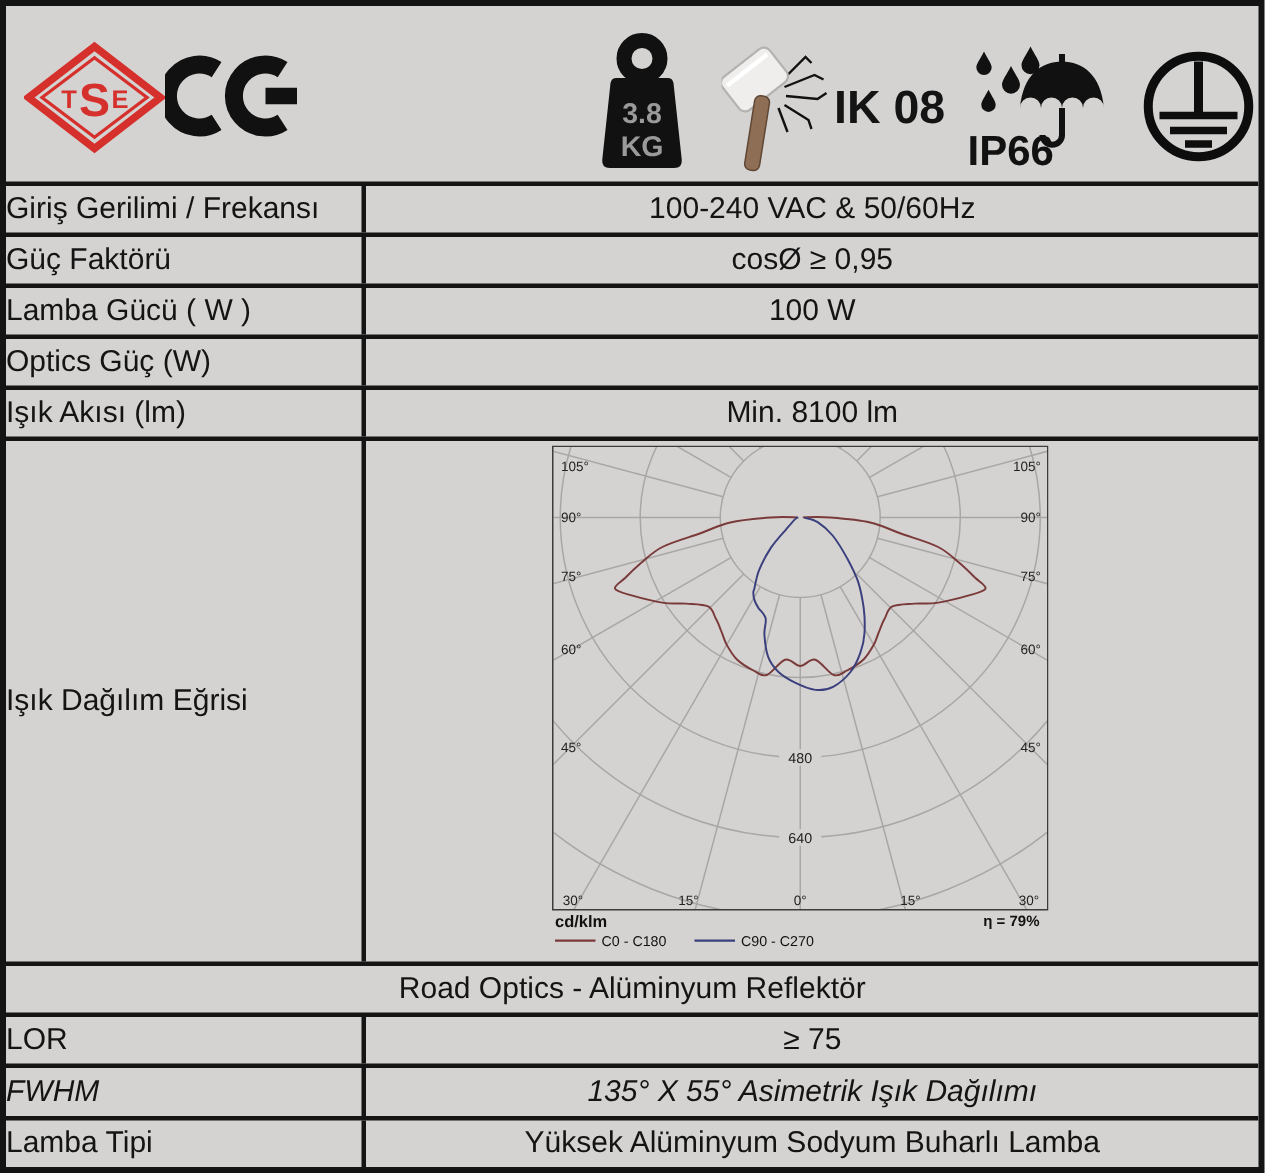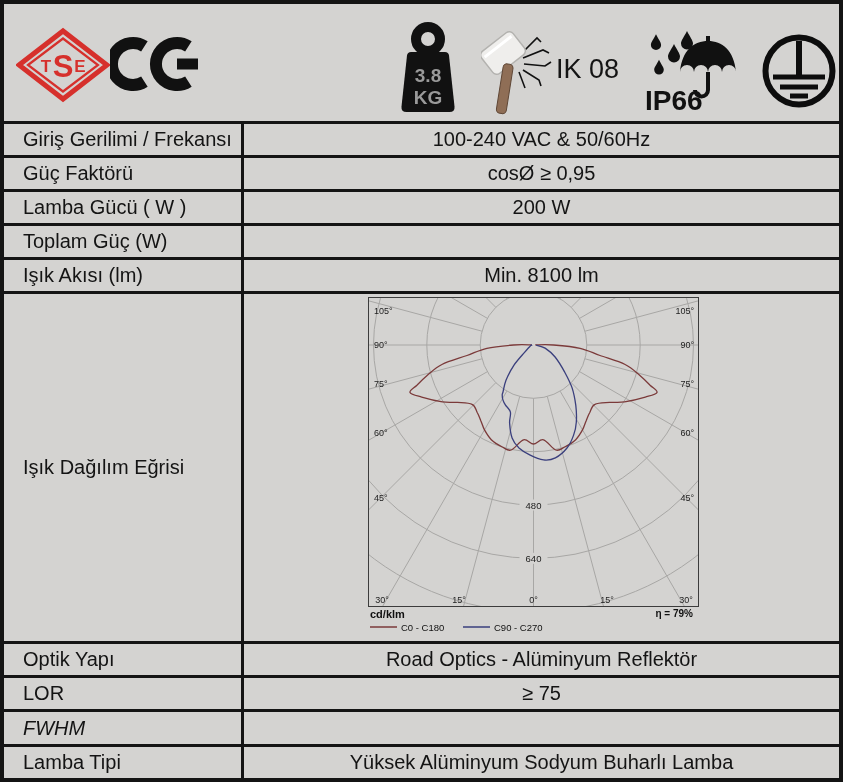--- a/index.html
+++ b/index.html
@@ -13,30 +13,30 @@
   .sheet{
     width:843px;height:782px;box-sizing:border-box;
     background:var(--bg);
     border:4px solid var(--line);
     margin:0 auto;overflow:hidden;
   }
   .hdr{
     position:relative;height:117px;box-sizing:border-box;
   }
   .hdr .abs{position:absolute;}
-  .ik-label{font-size:27px;font-weight:normal;color:var(--ink);letter-spacing:0px;}
+  .ik-label{font-size:31px;font-weight:bold;color:var(--ink);letter-spacing:0px;}
   .row{display:flex;border-top:3px solid var(--line);box-sizing:border-box;}
   .h31{height:34px;} 
   .h32{height:35px;font-style:italic;}
   .hbig{height:350px;}
   .cell-l{
     width:240px;flex:0 0 240px;box-sizing:border-box;
     border-right:3px solid var(--line);
     display:flex;align-items:center;
-    padding-left:19px;font-size:20px;color:var(--ink);
+    padding-left:0;font-size:20px;color:var(--ink);
   }
   .cell-v{
     flex:1;display:flex;align-items:center;justify-content:center;
     font-size:20px;color:var(--ink);box-sizing:border-box;
   }
   .cell-v.diag{align-items:flex-start;justify-content:flex-start;}
   .diagram-wrap{margin:3px 16px 0 124px;}
   svg text{font-family:"Liberation Sans", sans-serif;}
 </style>
 </head>
@@ -118,24 +118,24 @@
     <div class="row h31">
       <div class="cell-l">Giriş Gerilimi / Frekansı</div>
       <div class="cell-v">100-240 VAC &amp; 50/60Hz</div>
     </div>
     <div class="row h31">
       <div class="cell-l">Güç Faktörü</div>
       <div class="cell-v">cosØ ≥ 0,95</div>
     </div>
     <div class="row h31">
       <div class="cell-l">Lamba Gücü ( W )</div>
-      <div class="cell-v">200 W</div>
-    </div>
-    <div class="row h31">
-      <div class="cell-l">Toplam Güç (W)</div>
+      <div class="cell-v">100 W</div>
+    </div>
+    <div class="row h31">
+      <div class="cell-l">Optics Güç (W)</div>
     </div>
     <div class="row h31">
       <div class="cell-l">Işık Akısı (lm)</div>
       <div class="cell-v">Min. 8100 lm</div>
     </div>
 
     <div class="row hbig">
       <div class="cell-l">Işık Dağılım Eğrisi</div>
       <div class="cell-v diag">
         <div class="diagram-wrap">
@@ -221,28 +221,28 @@
               <text x="33" y="333.5" font-size="9.5" fill="#111">C0 - C180</text>
               <line id="legLine1" x1="95" y1="330" x2="122" y2="330" stroke-width="1.5" stroke="#3a3f7d"></line>
               <text x="126" y="333.5" font-size="9.5" fill="#111">C90 - C270</text>
             </g>
           </svg>
         </div>
       </div>
     </div>
 
     <div class="row h31">
-      <div class="cell-l">Optik Yapı</div>
       <div class="cell-v">Road Optics - Alüminyum Reflektör</div>
     </div>
     <div class="row h31">
       <div class="cell-l">LOR</div>
       <div class="cell-v">≥ 75</div>
     </div>
     <div class="row h32">
       <div class="cell-l">FWHM</div>
+      <div class="cell-v">135° X 55° Asimetrik Işık Dağılımı</div>
     </div>
     <div class="row h31">
       <div class="cell-l">Lamba Tipi</div>
       <div class="cell-v">Yüksek Alüminyum Sodyum Buharlı Lamba</div>
     </div>
   </div>
 </div>
 
 </body></html>

